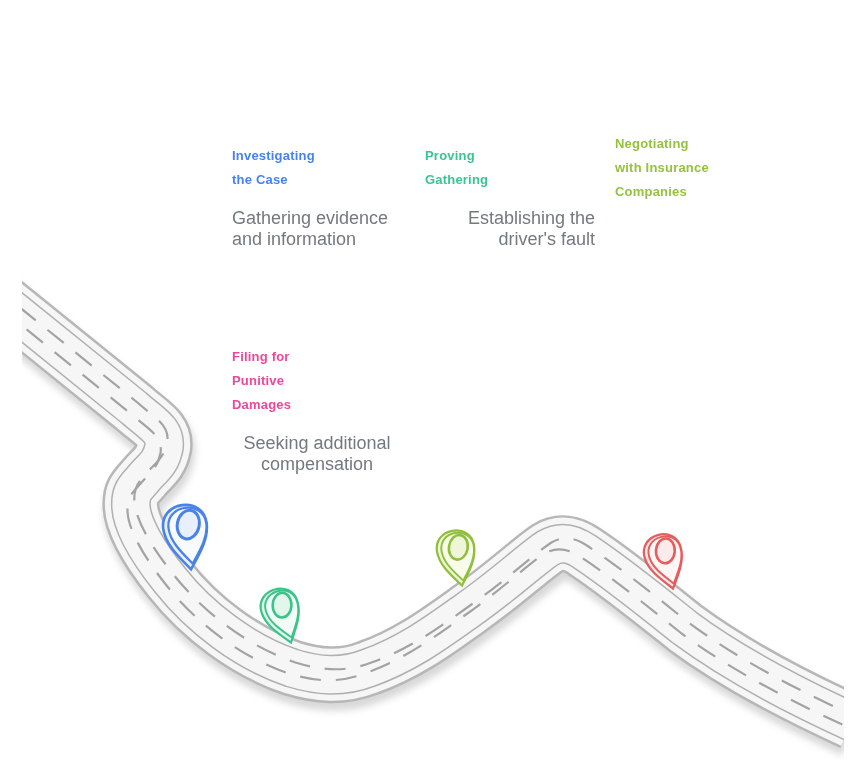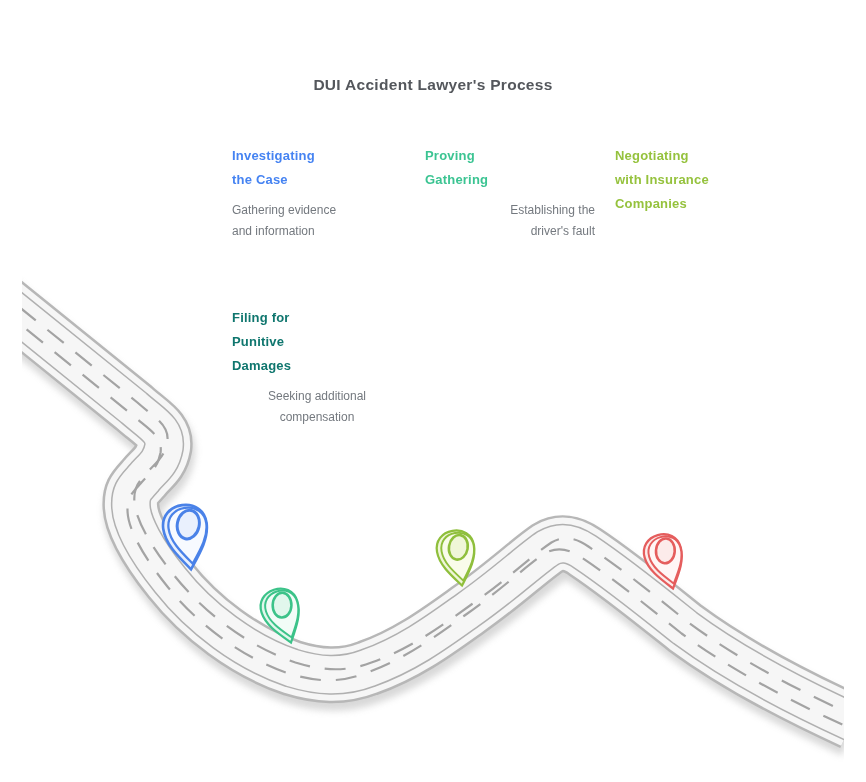--- a/index.html
+++ b/index.html
@@ -15,27 +15,27 @@
     text-align:center;
     font-size:15.5px;font-weight:bold;letter-spacing:.3px;
   }
 
   .step{position:absolute;width:170px;}
   .step-heading{
     font-size:13px;line-height:24px;font-weight:bold;
     white-space:pre-line;letter-spacing:.2px;
   }
   .step-desc{
-    margin-top:8px;
-    font-size:12px;line-height:21px;
+    margin-top:16px;
+    font-size:18px;line-height:21px;
     white-space:pre-line;
   }
   #step-1{left:232px;top:144px;}
   #step-2{left:425px;top:144px;}
-  #step-3{left:615px;top:144px;}
+  #step-3{left:615px;top:132px;}
   #step-4{left:232px;top:306px;}
 
   
   svg.road{position:absolute;left:0;top:0;}
   .r-shadow{stroke:#9a9a9a;stroke-width:58;opacity:.38;}
   .r-border {stroke:var(--road-border);stroke-width:57;}
   .r-surface{stroke:var(--road-surface);stroke-width:52;}
   .r-band   {stroke:var(--road-mark);stroke-width:40;opacity:.85;}
   .r-inner  {stroke:var(--road-surface);stroke-width:37;}
   .r-dash   {stroke:var(--road-mark);stroke-width:2.2;stroke-dasharray:21 15;}
@@ -80,21 +80,20 @@
       <use href="#road-c" class="r-shadow" transform="translate(2,7)" filter="url(#road-blur)"></use>
       <use href="#road-c" class="r-border"></use>
       <use href="#road-c" class="r-surface"></use>
       <use href="#road-c" class="r-band"></use>
       <use href="#road-c" class="r-inner"></use>
       <use href="#road-c" class="r-dash" transform="translate(3.4,-5.5)" style="stroke-dashoffset:0"></use>
       <use href="#road-c" class="r-dash" transform="translate(-3.4,5.5)" style="stroke-dashoffset:18"></use>
     </g>
   </svg>
 
-  <div class="diagram-title" style="color: rgb(84, 87, 92);">DUI Accident Lawyer's Process</div>
 
   <div class="step" id="step-1">
     <div class="step-heading" style="color: rgb(69, 131, 242);">Investigating
 the Case</div>
     <div class="step-desc" style="color: rgb(116, 121, 127);">Gathering evidence
 and information</div>
   </div>
 
   <div class="step" id="step-2">
     <div class="step-heading" style="color: rgb(59, 196, 146);">Proving
@@ -103,21 +102,21 @@
 driver's fault</div>
   </div>
 
   <div class="step" id="step-3">
     <div class="step-heading" style="color: rgb(149, 194, 61);">Negotiating
 with Insurance
 Companies</div>
   </div>
 
   <div class="step" id="step-4">
-    <div class="step-heading" style="color: #0f766e;">Filing for
+    <div class="step-heading" style="color: #ec4899; margin-top: 39px;">Filing for
 Punitive
 Damages</div>
     <div class="step-desc" style="color: rgb(116, 121, 127); text-align: center;">Seeking additional
 compensation</div>
   </div>
 
   <svg class="pin" id="pin-1" viewBox="0 0 64 82" style="--pin-stroke: #4a82e8; --pin-fill: #e9f0fd; --pin-hi: #f7faff;">
     <path class="p-outer" d="M32 78 C20 62 7 46 7 28 C7 13 18 4 32 4 C46 4 57 13 57 28 C57 46 44 62 32 78 Z"></path>
     <path class="p-inner" transform="translate(7,4) scale(0.87)" d="M32 78 C20 62 7 46 7 28 C7 13 18 4 32 4 C46 4 57 13 57 28 C57 46 44 62 32 78 Z"></path>
     <ellipse class="p-oval" cx="36" cy="27" rx="12.5" ry="16.5" transform="rotate(20 36 27)"></ellipse>

